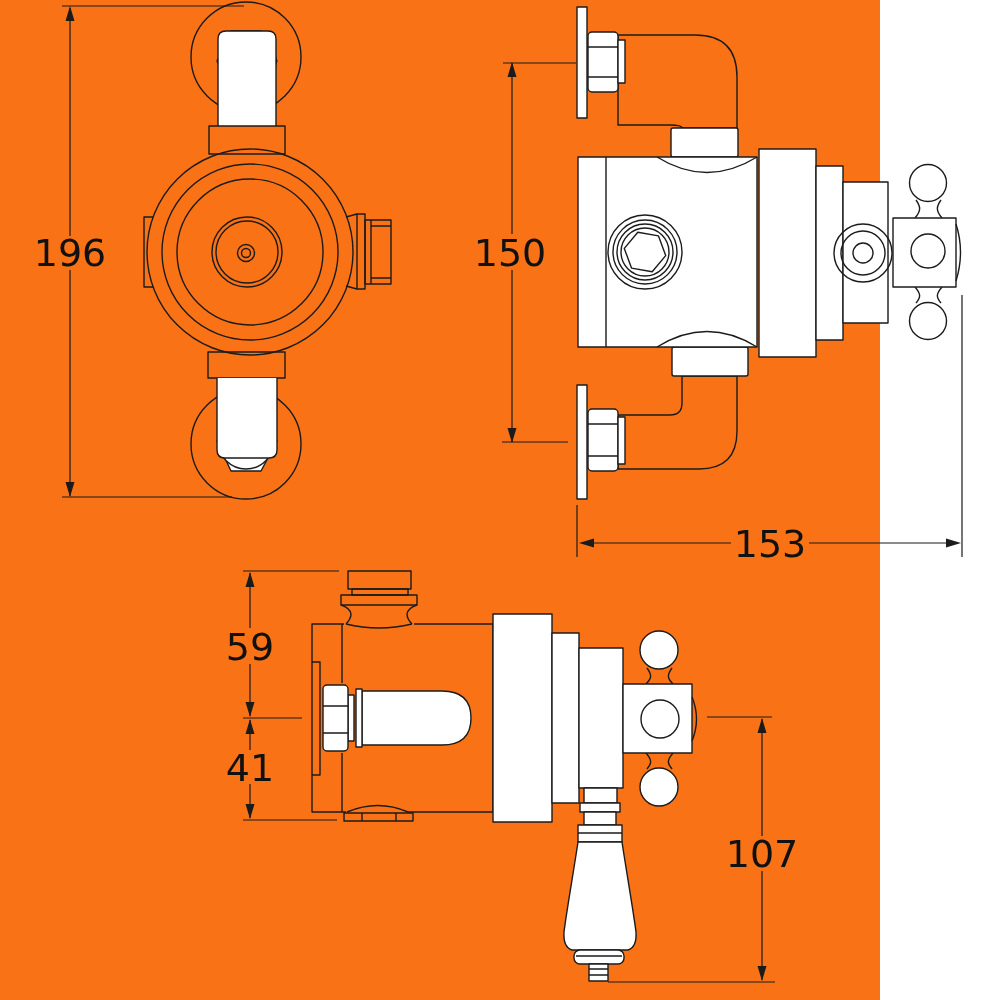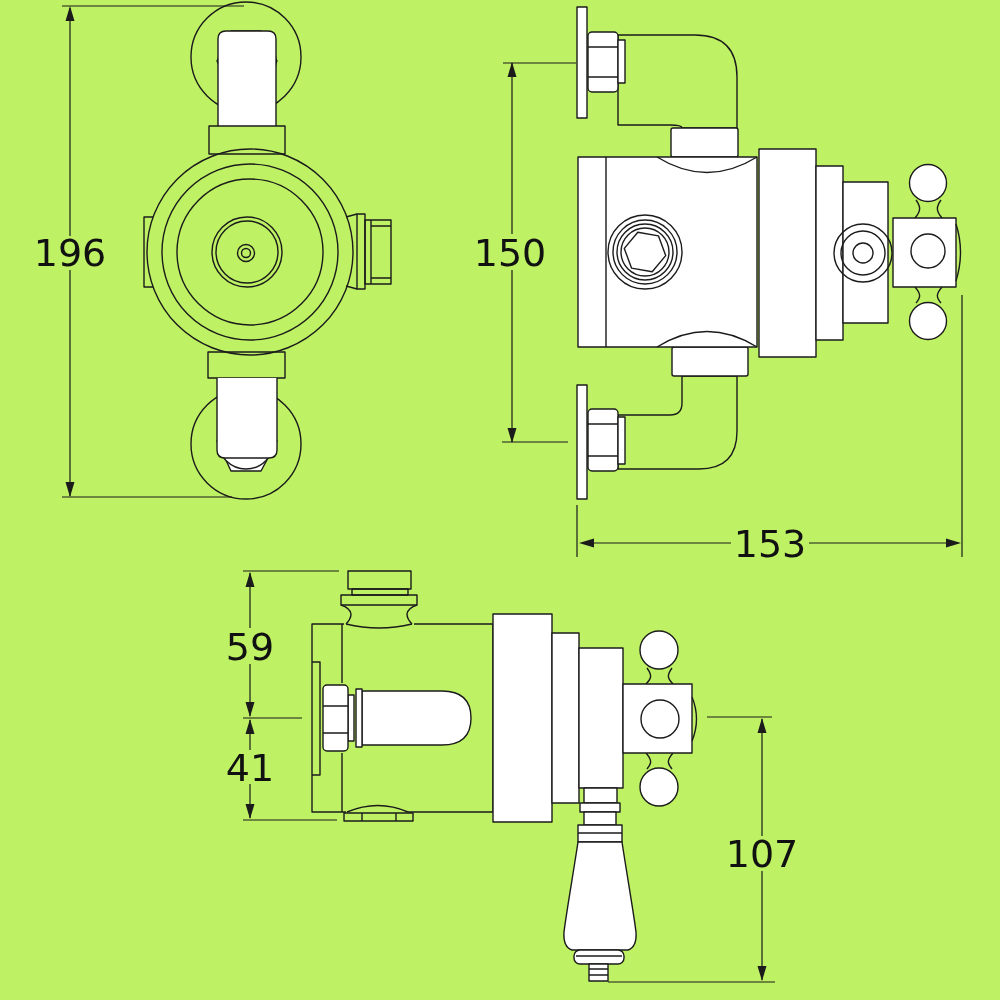--- a/index.html
+++ b/index.html
@@ -4,24 +4,24 @@
 <style>
   html, body {
     margin: 0;
     padding: 0;
     background: #ffffff;
     width: 1000px;
     height: 1000px;
     overflow: hidden;
   }
   #stage {
-    width: 1000px;
+    width: 880px;
     height: 1000px;
     position: relative;
-    background: #bef264;
+    background: #f97316;
   }
   svg { display: block; }
   .ln  { fill: none; stroke: #1b1b1b; stroke-width: 1.4; stroke-linejoin: round; stroke-linecap: butt; }
   .wh  { fill: #ffffff; stroke: #1b1b1b; stroke-width: 1.4; stroke-linejoin: round; }
   .thin{ fill: none; stroke: #1b1b1b; stroke-width: 1.2; }
   .ar  { fill: #1b1b1b; stroke: none; }
   text.dim {
     font-family: "DejaVu Sans", "Liberation Sans", sans-serif;
     font-size: 38px;
     fill: #111111;

